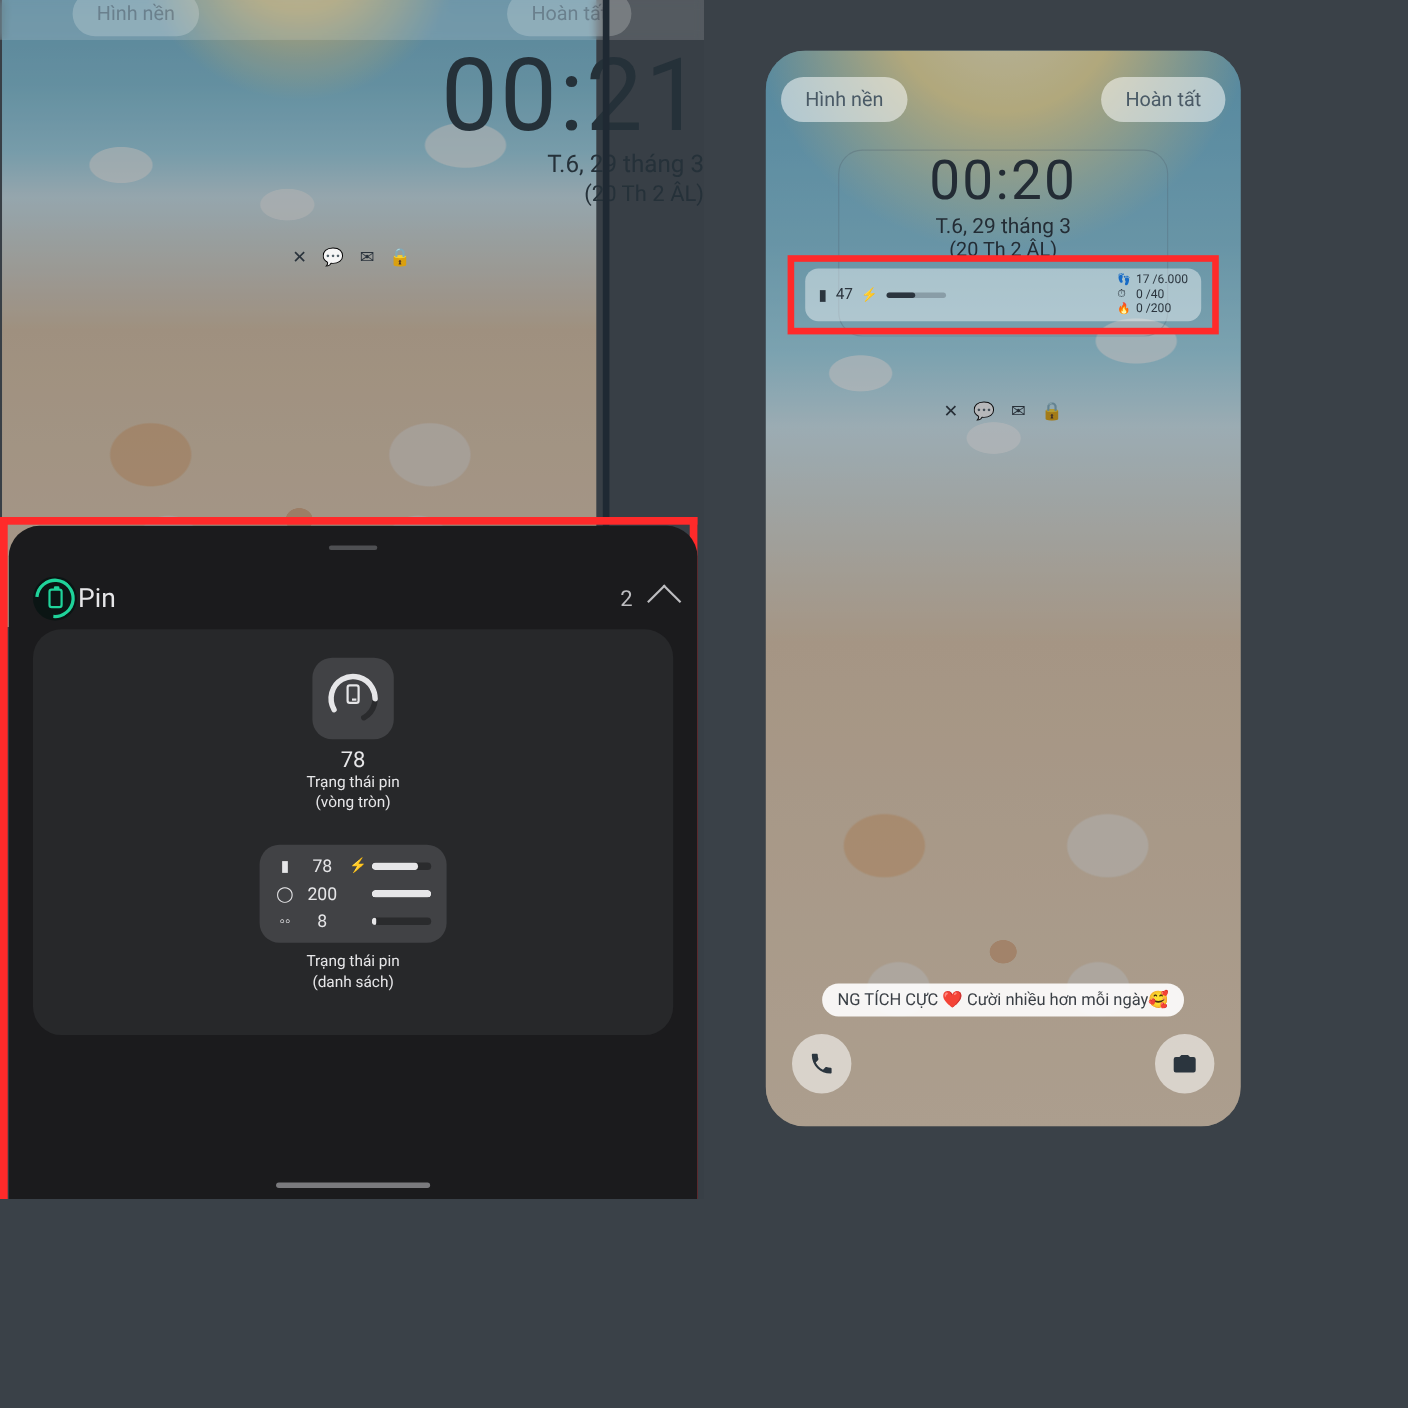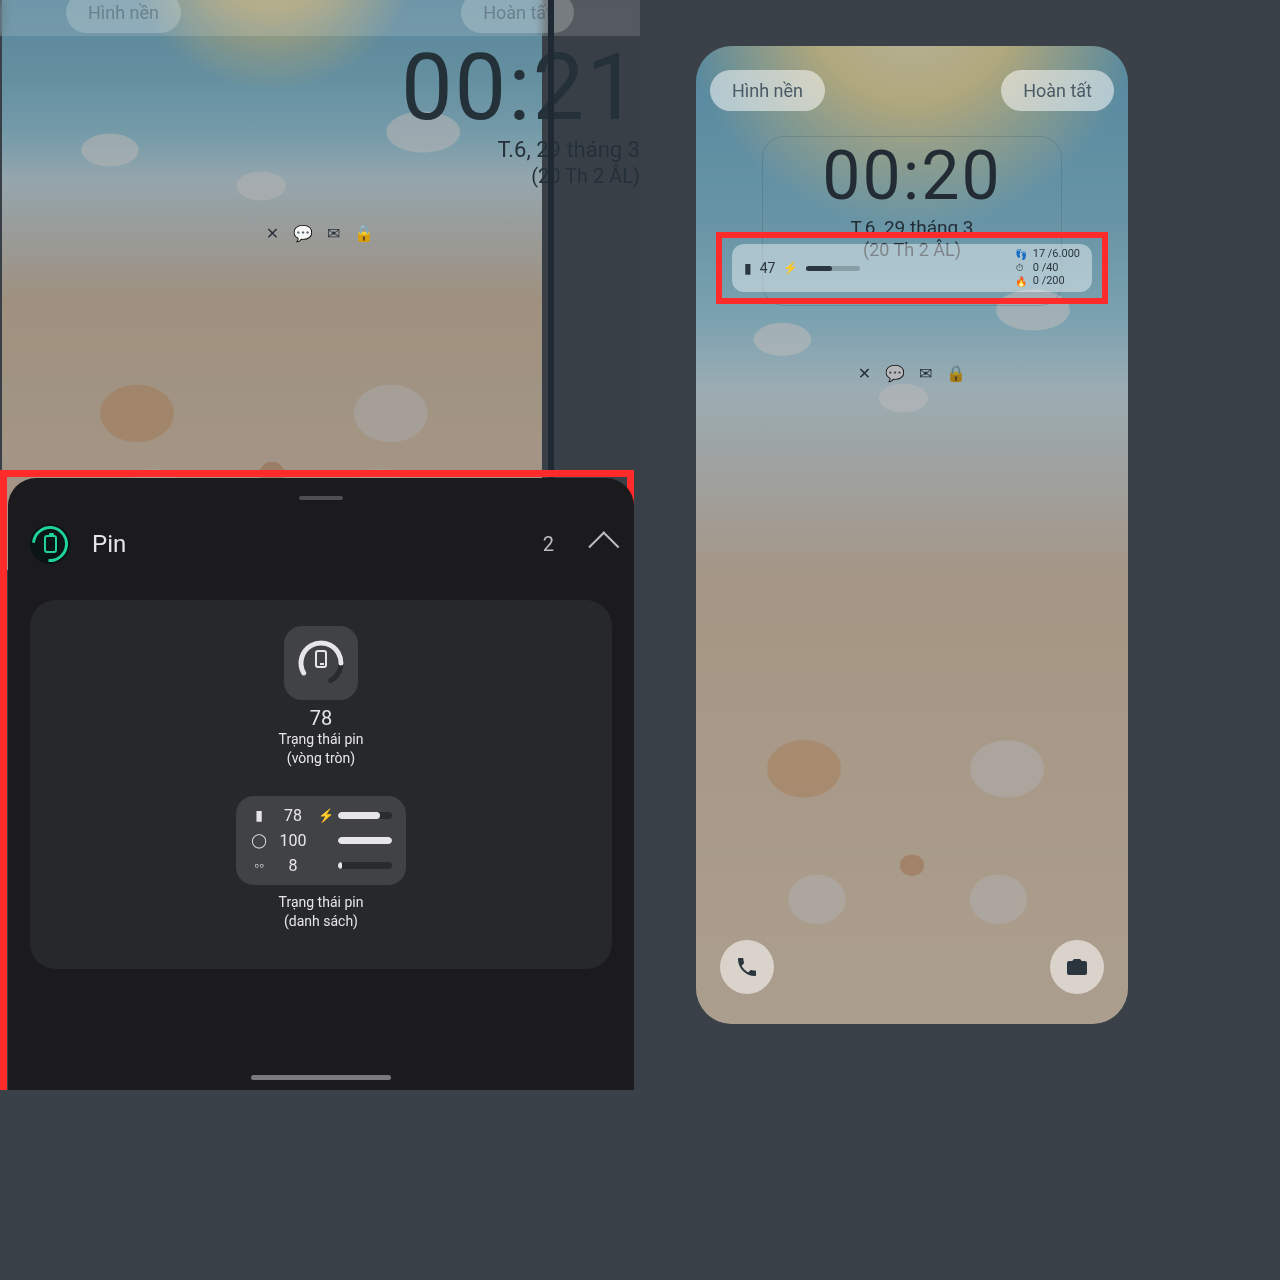--- a/index.html
+++ b/index.html
@@ -78,21 +78,21 @@
     color: #26323b;
     font-weight: 400;
   }
   .clock .time { letter-spacing: 2px; }
   .left .clock { top: 34px; text-align: right; }
   .left .clock .time { font-size: 92px; }
   .left .clock .date { font-size: 22px; margin-top: -4px; }
   .left .clock .lunar { font-size: 20px; margin-top: 2px; }
 
   .right .clock { top: 90px; }
-  .right .clock .time { font-size: 68px; }
+  .right .clock .time { font-size: 50px; }
   .right .clock .date { font-size: 19px; }
   .right .clock .lunar { font-size: 18px; }
   .right .clock-box {
     position: absolute;
     top: 90px; left: 50%; transform: translateX(-50%);
     width: 300px; height: 170px;
     border: 1px solid rgba(100,120,140,0.3);
     border-radius: 22px;
   }
 
@@ -136,22 +136,22 @@
     border-radius: 28px 28px 0 0;
     z-index: 21;
     color: #e6e6e8;
     padding: 18px 22px 0;
   }
   .sheet .handle {
     width: 44px; height: 4px; border-radius: 3px;
     background: #4e4f52; margin: 0 auto 24px;
   }
   .sheet-header {
-    display: flex; align-items: center; gap: 22px;
-    margin-bottom: 36px;
+    display: flex; align-items: center; gap: 1px;
+    margin-bottom: 8px;
   }
   .pin-icon {
     width: 40px; height: 40px; border-radius: 50%;
     background: #0b1514;
     position: relative;
     display: flex; align-items: center; justify-content: center;
   }
   .pin-icon::before {
     content: "";
     position: absolute;
@@ -423,21 +423,21 @@
             <div class="list-row">
               <span class="ic">▮</span>
               <span class="num">78</span>
               <span class="bolt">⚡</span>
               <span class="bar">
                   <span class="fill" style="width:78%"></span>
                 </span>
             </div>
             <div class="list-row">
               <span class="ic">◯</span>
-              <span class="num">100</span>
+              <span class="num">200</span>
               <span class="bolt"></span>
               <span class="bar">
                   <span class="fill" style="width:100%"></span>
                 </span>
             </div>
             <div class="list-row">
               <span class="ic">◦◦</span>
               <span class="num">8</span>
               <span class="bolt"></span>
               <span class="bar">
@@ -469,20 +469,21 @@
         <div class="lunar">(20 Th 2 ÂL)</div>
       </div>
 
       <div class="notif-row">
         <span>✕</span>
         <span>💬</span>
         <span>✉</span>
         <span>🔒</span>
       </div>
 
+      <div class="banner">NG TÍCH CỰC ❤️ Cười nhiều hơn mỗi ngày🥰</div>
 
       <div class="shortcut l">
         <svg width="24" height="24" viewBox="0 0 24 24">
             <path fill="#2b353e" d="M6.6 10.8c1.4 2.8 3.8 5.2 6.6 6.6l2.2-2.2c.3-.3.7-.4 1-.2 1.1.4 2.3.6 3.6.6.6 0 1 .4 1 1V20c0 .6-.4 1-1 1C10.6 21 3 13.4 3 4c0-.6.4-1 1-1h3.4c.6 0 1 .4 1 1 0 1.3.2 2.5.6 3.6.1.3 0 .7-.2 1l-2.2 2.2z"></path>
           </svg>
       </div>
       <div class="shortcut r">
         <svg width="24" height="24" viewBox="0 0 24 24">
             <path fill="#2b353e" d="M12 15.2A3.2 3.2 0 1 0 12 8.8a3.2 3.2 0 0 0 0 6.4zM9 4l-1.8 2H4a2 2 0 0 0-2 2v10a2 2 0 0 0 2 2h16a2 2 0 0 0 2-2V8a2 2 0 0 0-2-2h-3.2L15 4H9z"></path>
           </svg>

